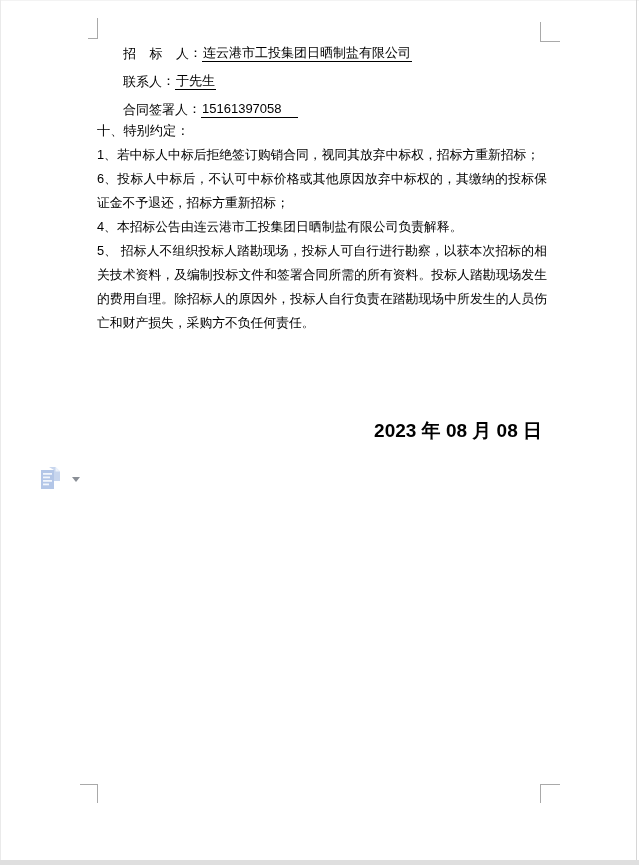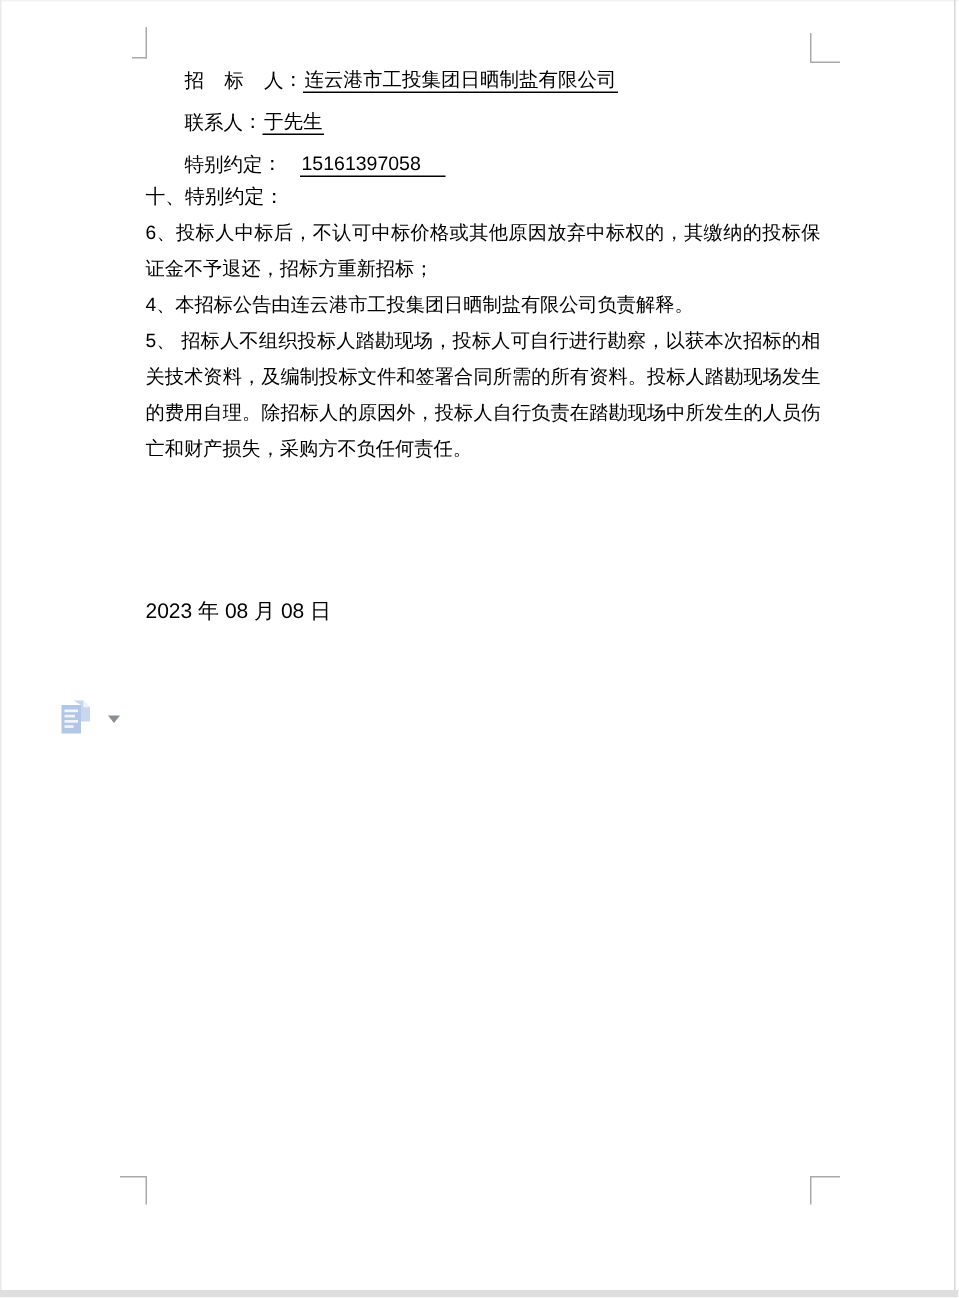--- a/index.html
+++ b/index.html
@@ -44,41 +44,42 @@
   .c-label { display: inline-block; vertical-align: bottom; }
   .c-label.spread {
     width: 66px;
     text-align: justify;
     text-align-last: justify;
   }
   .uline {
     border-bottom: 1px solid #000;
     padding: 0 1px 1px 1px;
   }
-  .uline.tail-pad { padding-right: 16px; margin-left: 12px; }
+  .uline.tail-pad { padding-right: 16px; }
 
   
   .terms { margin-top: -4px; }
   .terms p {
     font-size: 12.8px;
     line-height: 24px;
     text-align: justify;
   }
   .terms .heading {
     font-weight: normal;
     font-size: 13.2px;
     text-align: left;
   }
 
   .date-line {
     margin-top: 84px;
-    font-size: 14px;
+    font-size: 19px;
     line-height: 24px;
-    text-align: left;
+    text-align: right;
     padding-right: 5px;
+    font-weight: bold;
   }
 
   
   .paste-btn {
     position: absolute;
     left: 40px; top: 465px;
     width: 44px; height: 28px;
     cursor: pointer;
   }
   .paste-btn svg { position: absolute; left: 0; top: 1px; }
@@ -104,25 +105,26 @@
   <div class="crop crop-tl"></div>
   <div class="crop crop-tr"></div>
   <div class="crop crop-bl"></div>
   <div class="crop crop-br"></div>
 
   <div class="content">
 
     <div class="contact-block">
       <p class="contact-row"><span class="c-label spread">招标人</span><span>：</span><span class="uline">连云港市工投集团日晒制盐有限公司</span></p>
       <p class="contact-row"><span class="c-label">联系人</span><span>：</span><span class="uline">于先生</span></p>
-      <p class="contact-row"><span class="c-label">特别约定</span><span>：</span><span class="uline tail-pad">15161397058</span></p>
+      <p class="contact-row"><span class="c-label">合同签署人</span><span>：</span><span class="uline tail-pad">15161397058</span></p>
     </div>
 
     <div class="terms">
       <p class="heading">十、特别约定：</p>
+      <p class="clause">1、若中标人中标后拒绝签订购销合同，视同其放弃中标权，招标方重新招标；</p>
       <p class="clause">6、投标人中标后，不认可中标价格或其他原因放弃中标权的，其缴纳的投标保证金不予退还，招标方重新招标；</p>
       <p class="clause">4、本招标公告由连云港市工投集团日晒制盐有限公司负责解释。</p>
       <p class="clause">5、 招标人不组织投标人踏勘现场，投标人可自行进行勘察，以获本次招标的相关技术资料，及编制投标文件和签署合同所需的所有资料。投标人踏勘现场发生的费用自理。除招标人的原因外，投标人自行负责在踏勘现场中所发生的人员伤亡和财产损失，采购方不负任何责任。</p>
     </div>
 
     <p class="date-line">2023 年 08 月 08 日</p>
 
   </div>
 
   <div class="paste-btn">

